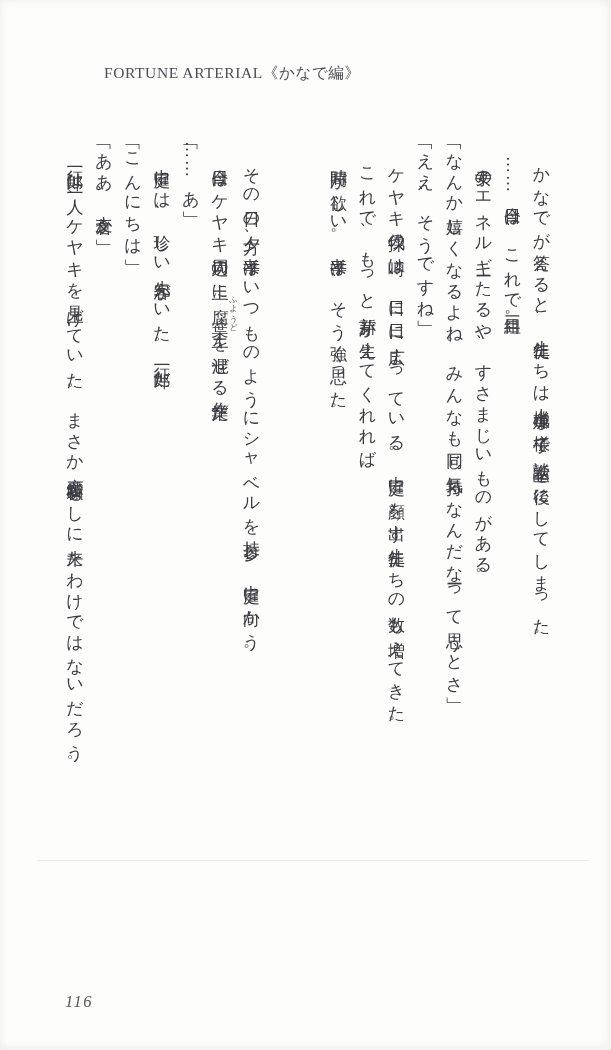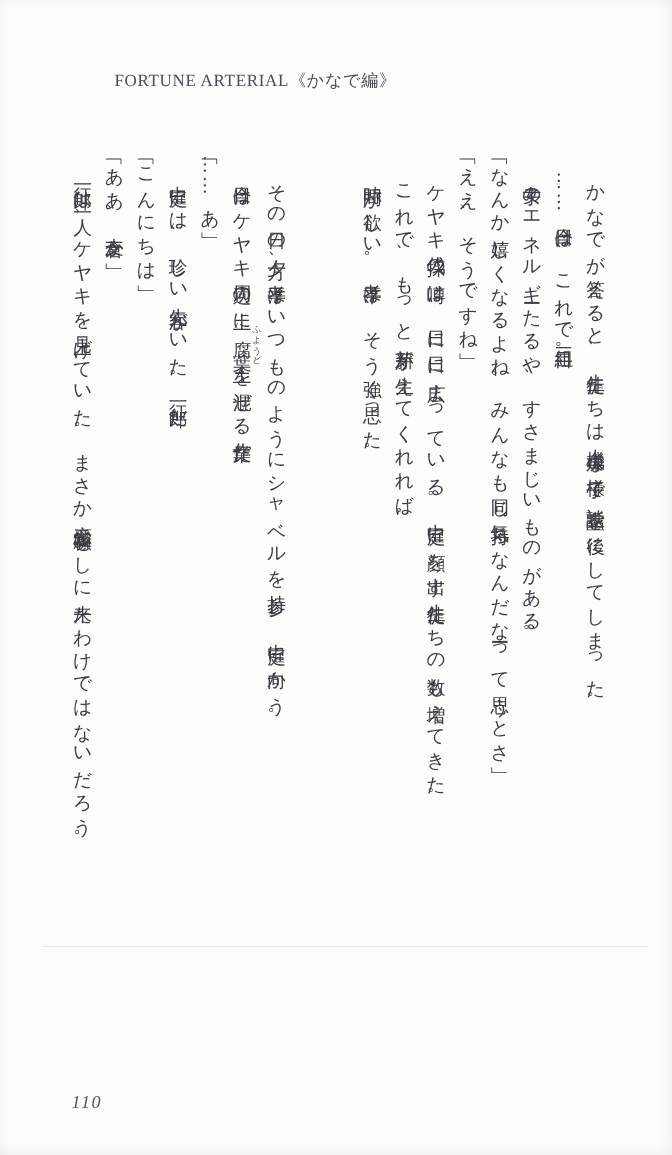--- a/index.html
+++ b/index.html
@@ -101,15 +101,15 @@
     <p class="indent"><span>今日はケヤキ周辺の土に</span><ruby><span>腐葉土</span><rt>ふようど</rt></ruby><span>を混ぜる作業だ。</span></p>
     <p>「……あ」</p>
     <p class="indent">中庭には、珍しい先客がいた。征一郎だ。</p>
     <p>「こんにちは」</p>
     <p>「ああ、支倉か」</p>
     <p class="indent">征一郎は一人、ケヤキを見上げていた。まさか恋愛祈願をしに来たわけではないだろう。</p>
   </div>
 
   <div id="scan-line"></div>
 
-  <div id="page-number">110</div>
+  <div id="page-number">116</div>
 
 </div>
 
 </body></html>

